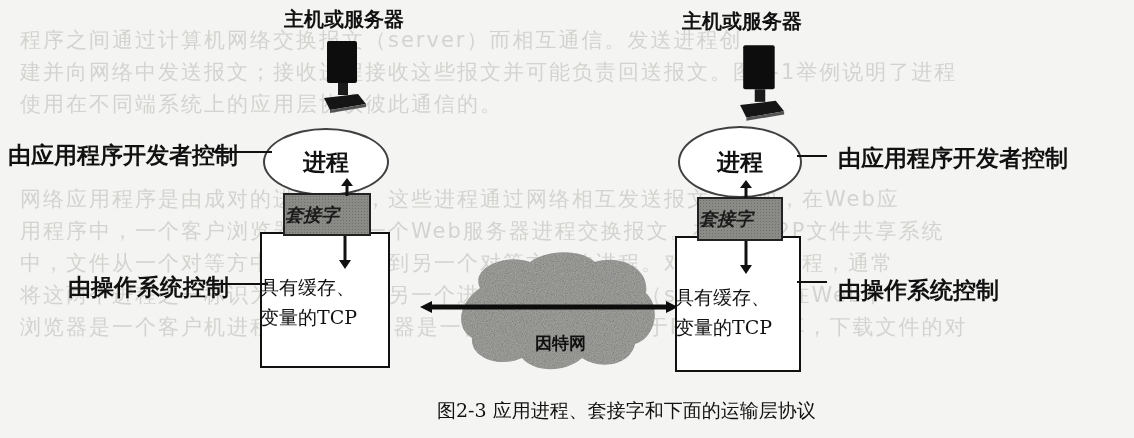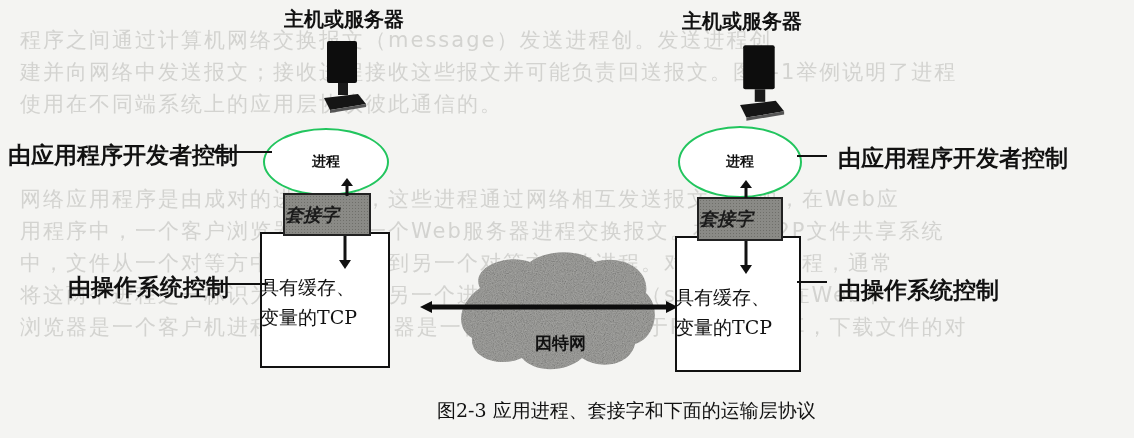--- a/index.html
+++ b/index.html
@@ -2,33 +2,33 @@
 <html><head>
 <meta charset="utf-8">
 <style>
   html, body { margin:0; padding:0; }
   body { width:1134px; height:438px; background:#f4f4f2; position:relative; overflow:hidden;
          font-family:"DejaVu Sans", sans-serif; color:#111; }
   .bg-text { position:absolute; color:#d3d3d0; font-size:21px; letter-spacing:2px; white-space:nowrap; font-family:"DejaVu Sans", sans-serif; }
   .abs { position:absolute; }
   .title { font-weight:bold; font-size:20px; white-space:nowrap; }
   .label { font-size:23px; font-weight:bold; white-space:nowrap; }
-  .ellipse { border:2px solid #22c55e; border-radius:50%; background:#fff; display:flex; align-items:center; justify-content:center; font-size:14px; font-weight:bold; box-sizing:border-box; }
+  .ellipse { border:2px solid #404040; border-radius:50%; background:#fff; display:flex; align-items:center; justify-content:center; font-size:23px; font-weight:bold; box-sizing:border-box; }
   .socket { background:#8a8a86; border:2px solid #222; box-sizing:border-box; display:flex; align-items:center; justify-content:flex-start; font-size:18px; font-weight:bold; color:#1a1a1a;
             background-image: radial-gradient(#6f6f6a 1px, transparent 1px); background-size:3px 3px;font-style:italic; }
   .tcpbox { border:2px solid #111; background:#fff; box-sizing:border-box; }
   .tcptext { font-family:"DejaVu Serif", serif; font-size:19px; line-height:30px; text-align:left; white-space:nowrap; }
   .hline { position:absolute; height:2px; background:#111; }
   .caption { font-family:"DejaVu Serif", serif; font-size:19px; white-space:nowrap;margin-left:27px; }
   .cloud-label { font-size:17px; font-weight:bold; white-space:nowrap; }
 </style>
 </head>
 <body>
 
-<div class="bg-text" style="left:20px;top:26px;">程序之间通过计算机网络交换报文（message）发送进程创。发送进程创</div>
+<div class="bg-text" style="left:20px;top:26px;">程序之间通过计算机网络交换报文（server）而相互通信。发送进程创</div>
 <div class="bg-text" style="left:20px;top:58px;">建并向网络中发送报文；接收进程接收这些报文并可能负责回送报文。图2-1举例说明了进程</div>
 <div class="bg-text" style="left:20px;top:90px;">使用在不同端系统上的应用层协议彼此通信的。</div>
 <div class="bg-text" style="left:20px;top:185px;">网络应用程序是由成对的进程组成，这些进程通过网络相互发送报文。例如，在Web应</div>
 <div class="bg-text" style="left:20px;top:217px;">用程序中，一个客户浏览器进程与一个Web服务器进程交换报文。在一个P2P文件共享系统</div>
 <div class="bg-text" style="left:20px;top:249px;">中，文件从一个对等方中的进程传输到另一个对等方中的进程。对每对通信进程，通常</div>
 <div class="bg-text" style="left:20px;top:281px;">将这两个进程之一标识为客户机，而另一个进程标识为服务器（server）。在Web中</div>
 <div class="bg-text" style="left:20px;top:313px;">浏览器是一个客户机进程，Web服务器是一台服务器进程。对于P2P文件共享，下载文件的对</div>
 
 <div>
 

